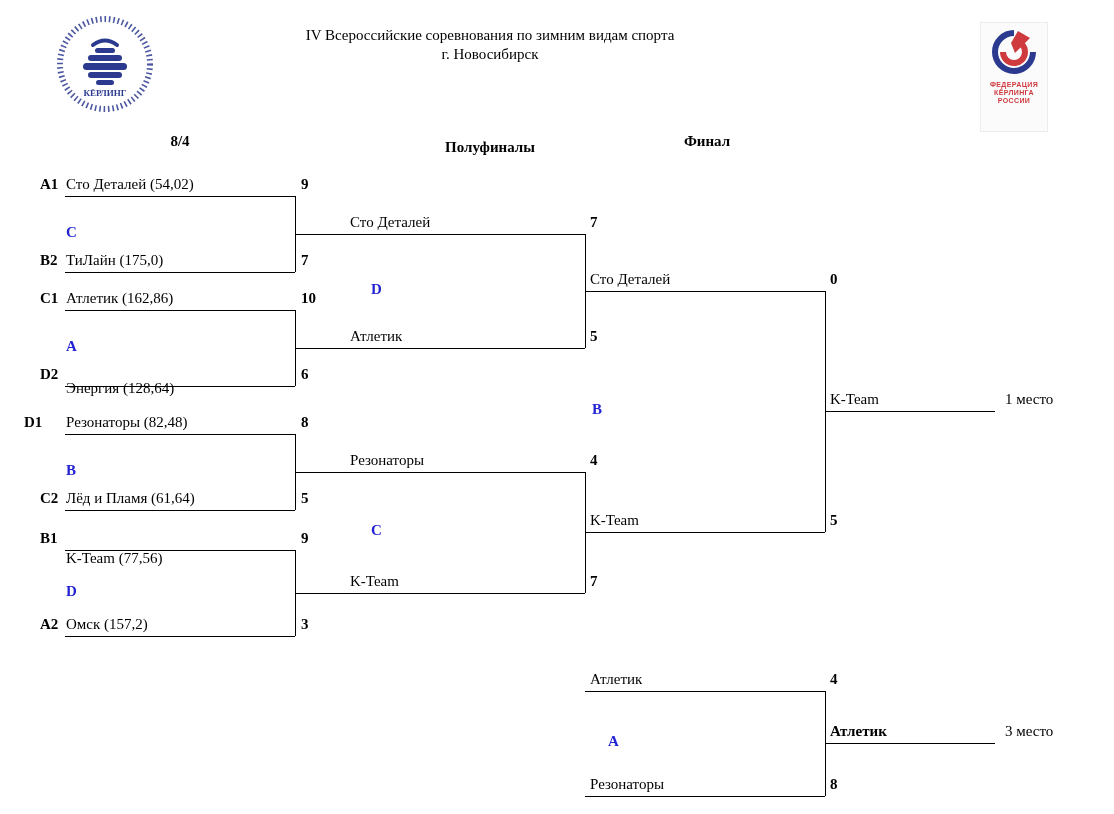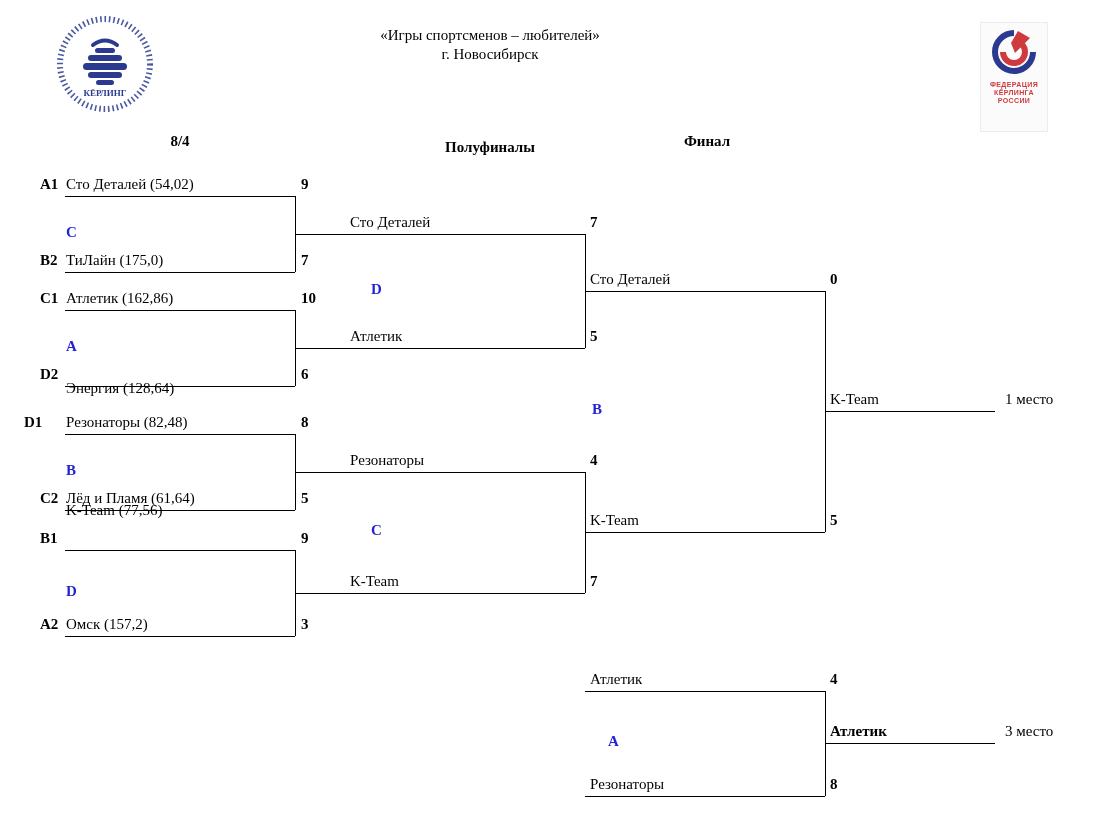--- a/index.html
+++ b/index.html
@@ -32,21 +32,21 @@
       <rect x="40" y="34" width="20" height="5" rx="2.5"></rect>
       <rect x="33" y="41" width="34" height="6" rx="3"></rect>
       <rect x="28" y="49" width="44" height="7" rx="3.5"></rect>
       <rect x="33" y="58" width="34" height="6" rx="3"></rect>
       <rect x="41" y="66" width="18" height="5" rx="2.5"></rect>
     </g>
     <text x="50" y="82" text-anchor="middle" font-size="9" font-weight="bold" fill="#2b3a8f">КЁРЛИНГ</text>
   </svg>
 
   <div class="title-block">
-    <div>«Игры спортсменов – любителей»</div>
+    <div>IV Всероссийские соревнования по зимним  видам спорта</div>
     <div>г. Новосибирск</div>
   </div>
 
   <div class="fed-card">
     <svg width="46" height="46" viewBox="0 0 46 46" style="margin-top:6px">
       <path d="M23 4 A19 19 0 1 0 42 23" fill="none" stroke="#2b3a8f" stroke-width="6"></path>
       <path d="M23 12 A11 11 0 1 1 12 23" fill="none" stroke="#cf3a3f" stroke-width="6"></path>
       <path d="M27 2 L39 9 L24 24 L20 14 Z" fill="#cf3a3f"></path>
     </svg>
     <div class="fed-text">ФЕДЕРАЦИЯ
@@ -88,21 +88,21 @@
   <div class="t b" style="left:301px;top:414px">8</div>
   <div class="t blue" style="left:66px;top:462px">B</div>
   <div class="t b" style="left:40px;top:490px">C2</div>
   <div class="t" style="left:66px;top:490px">Лёд и Пламя (61,64)</div>
   <div class="hl" style="left:65px;top:510px;width:230px"></div>
   <div class="t b" style="left:301px;top:490px">5</div>
   <div class="vl" style="left:295px;top:434px;height:76px"></div>
   <div class="hl" style="left:295px;top:472px;width:290px"></div>
 
   <div class="t b" style="left:40px;top:530px">B1</div>
-  <div class="t" style="left:66px;top:502px">K-Team (77,56)</div>
+  <div class="t" style="left:66px;top:550px">K-Team (77,56)</div>
   <div class="hl" style="left:65px;top:550px;width:230px"></div>
   <div class="t b" style="left:301px;top:530px">9</div>
   <div class="t blue" style="left:66px;top:583px">D</div>
   <div class="t b" style="left:40px;top:616px">A2</div>
   <div class="t" style="left:66px;top:616px">Омск (157,2)</div>
   <div class="hl" style="left:65px;top:636px;width:230px"></div>
   <div class="t b" style="left:301px;top:616px">3</div>
   <div class="vl" style="left:295px;top:550px;height:86px"></div>
   <div class="hl" style="left:295px;top:593px;width:290px"></div>
 

